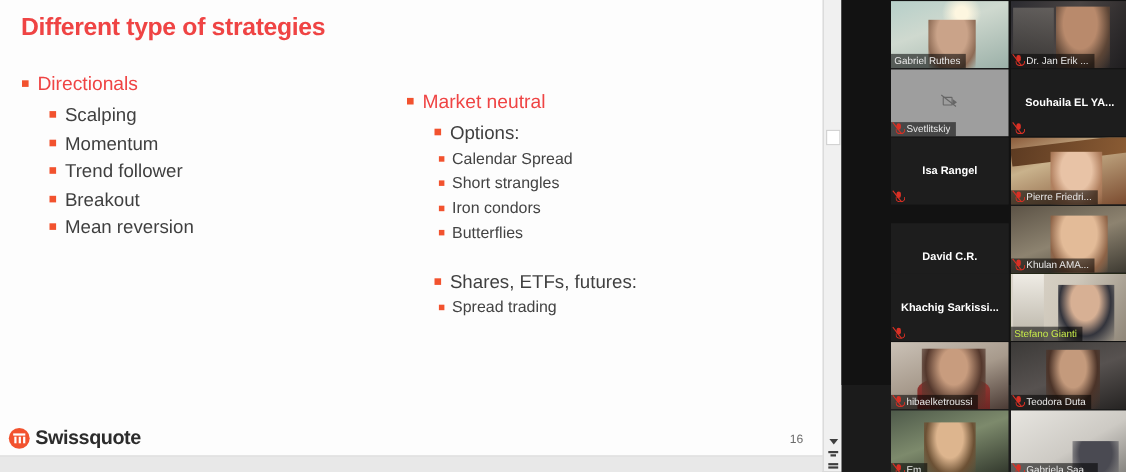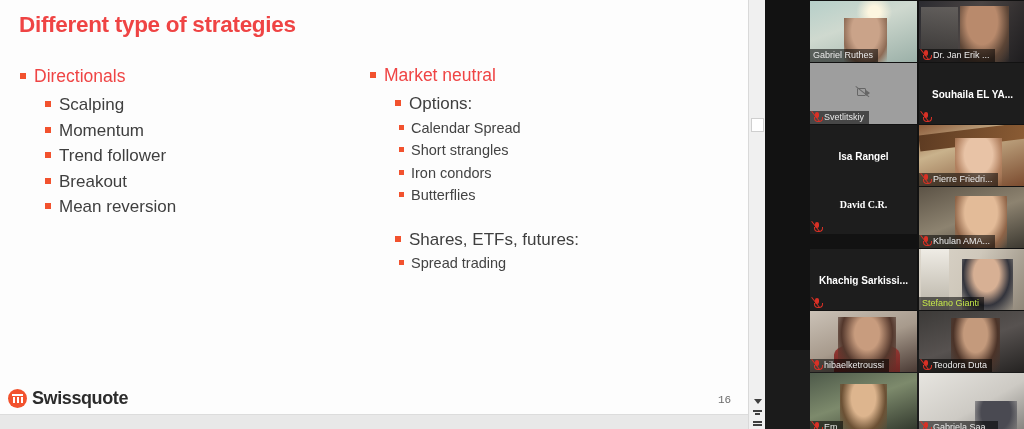--- a/index.html
+++ b/index.html
@@ -36,21 +36,21 @@
     font-size: 22.5px;
     font-weight: bold;
     letter-spacing: -0.3px;
     color: #ef4444;
     white-space: nowrap;
   }
 
   
   .col { position: absolute; }
   .col-left  { left: 18px;  top: 64px; width: 330px; }
-  .col-right { left: 368px; top: 63px; width: 360px; }
+  .col-right { left: 368px; top: 80px; width: 360px; }
 
   ul.lvl { list-style: none; }
   li.item {
     position: relative;
     color: #3b3b3b;
     white-space: nowrap;
     display: block;
   }
   li.item > .bmk {
     position: absolute;
@@ -116,21 +116,21 @@
       linear-gradient(#fff,#fff) 4px 0/2px 6px no-repeat,
       linear-gradient(#fff,#fff) 8px 0/2px 6px no-repeat;
   }
   .logo-text {
     font-size: 18px; font-weight: bold;
     color: #2c2c2c; letter-spacing: -0.4px;
   }
 
   .page-number {
     position: absolute; left: 718px; top: 394px;
-    font-size: 11px; color: #6b6b6b; font-family: Liberation Mono, monospace;
+    font-size: 11px; color: #6b6b6b;
   }
 
   
   .slide-scroll {
     position: absolute; left: 748px; top: 0;
     width: 17px; height: 429px;
     background: #f0f0f0;
     border-left: 1px solid #d9d9d9;
   }
   .slide-scroll .thumb {
@@ -469,21 +469,21 @@
         </div>
         <div class="tile" style="left: 109px; top: 125px; width: 107px; height: 61px;">
           <div class="ph ph-pierre"></div>
           <div class="namebar">
             <span class="mute-icon">
               <span class="mute-slash"></span>
             </span>
             <span class="nm">Pierre Friedri...</span>
           </div>
         </div>
-        <div class="tile" style="left: 0px; top: 173px; width: 107px; height: 61px; font-family: Liberation Serif, serif;">
+        <div class="tile" style="left: 0px; top: 203px; width: 107px; height: 61px;">
           <div class="bg dark"></div>
           <div class="placeholder-name">David C.R.</div>
           <div class="namebar nobg">
             <span class="mute-icon">
               <span class="mute-slash"></span>
             </span>
           </div>
         </div>
         <div class="tile" style="left: 109px; top: 187px; width: 107px; height: 61px;">
           <div class="ph ph-khulan"></div>

